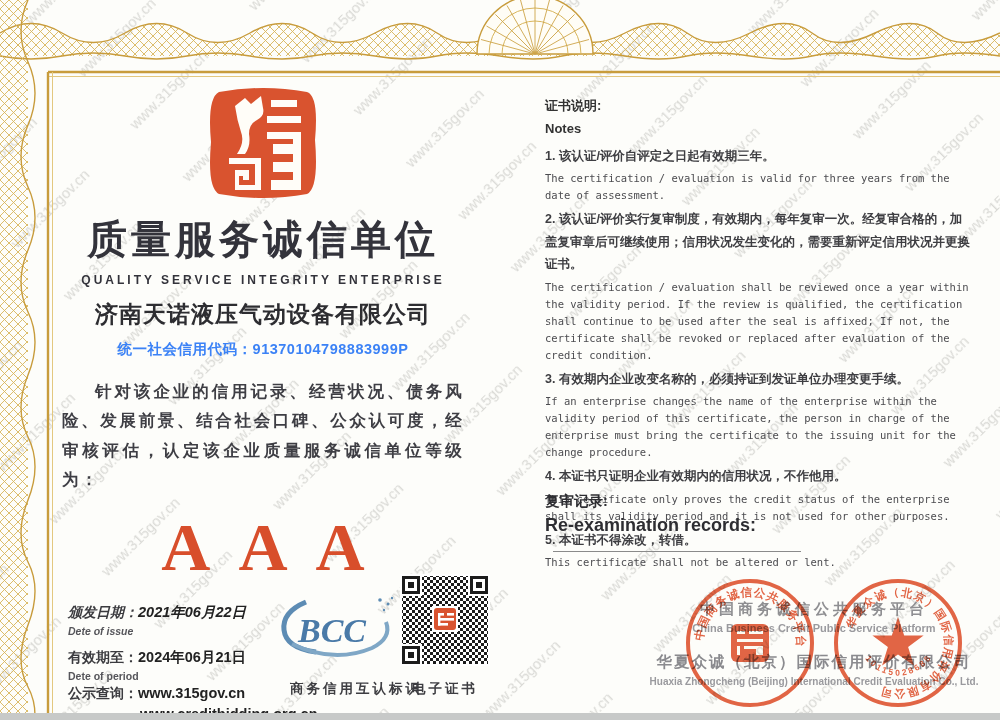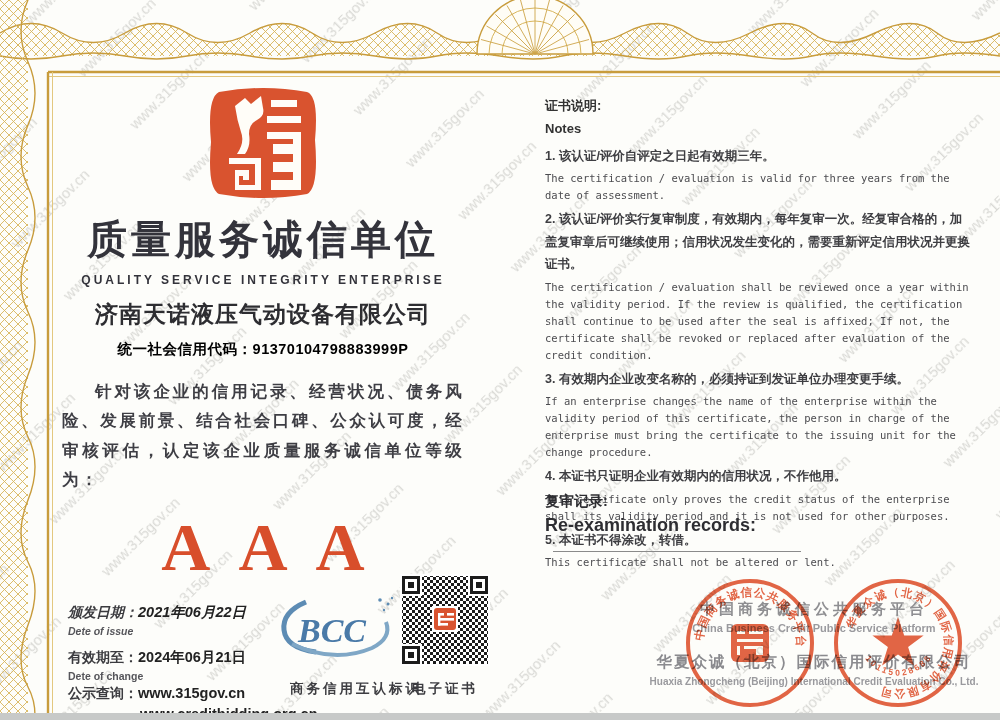--- a/index.html
+++ b/index.html
@@ -9,21 +9,21 @@
   .layer{position:absolute;left:0;top:0;width:1000px;height:720px;pointer-events:none;}
 
   
   .left-col{position:absolute;left:58px;top:84px;width:410px;text-align:center;}
   .logo-wrap{width:116px;height:118px;margin:0 auto;}
   .title-cn{margin-top:10px;font-family:"Liberation Serif","DejaVu Serif",serif;
             font-weight:bold;font-size:40px;letter-spacing:4px;color:#33333b;white-space:nowrap;}
   .title-en{margin-top:6px;font-size:12px;font-weight:bold;letter-spacing:3px;
             color:#33333b;white-space:nowrap;}
   .company{margin-top:12px;font-size:23px;font-weight:bold;color:#2d2d31;letter-spacing:1px;white-space:nowrap;}
-  .uscc{margin-top:10px;font-size:14.5px;font-weight:bold;color:#000000;letter-spacing:0.5px;white-space:nowrap;}
+  .uscc{margin-top:10px;font-size:14.5px;font-weight:bold;color:#3b82f6;letter-spacing:0.5px;white-space:nowrap;}
   .paragraph{margin-top:18px;text-align:justify;text-indent:2em;font-size:16.5px;
              font-weight:600;letter-spacing:2.2px;line-height:1.78;color:#3e3e44;padding:0 4px;}
   .grade{margin-top:14px;font-family:"Liberation Serif","DejaVu Serif",serif;font-weight:bold;
          font-size:68px;letter-spacing:28px;padding-left:28px;color:#d84e2b;}
 
   
   .detail{position:absolute;left:68px;text-align:left;}
   .d-label{font-size:14px;font-weight:bold;color:#3b3b3f;}
   .d-value{font-size:14.5px;font-weight:bold;color:#222;}
   .d-sub{font-size:10.5px;font-weight:bold;color:#55555a;margin-top:3px;}
@@ -131,21 +131,21 @@
     <div class="paragraph">针对该企业的信用记录、经营状况、债务风险、发展前景、结合社会口碑、公众认可度，经审核评估，认定该企业质量服务诚信单位等级为：</div>
     <div class="grade">AAA</div>
   </div>
 
   <div class="detail" style="top:603px;font-style:italic;">
     <span class="d-label">颁发日期：</span><span class="d-value">2021年06月22日</span>
     <div class="d-sub">Dete of issue</div>
   </div>
   <div class="detail" style="top:648px;">
     <span class="d-label">有效期至：</span><span class="d-value">2024年06月21日</span>
-    <div class="d-sub">Dete of change</div>
+    <div class="d-sub">Dete of period</div>
   </div>
   <div class="detail" style="top:684px;">
     <span class="d-label">公示查询：</span><span class="d-value">www.315gov.cn</span>
     <div class="d-value d2line">www.creditbidding.org.cn</div>
   </div>
 
   <div class="bcc-box">
     <svg width="128" height="78" viewBox="0 0 128 78">
       <path d="M34,12 Q10,22 12,40 Q14,58 44,62" fill="none" stroke="#5d8cb4" stroke-width="5"></path>
       <path d="M20,54 Q62,74 100,58 Q120,48 114,32" fill="none" stroke="#7fa7c6" stroke-width="4"></path>

